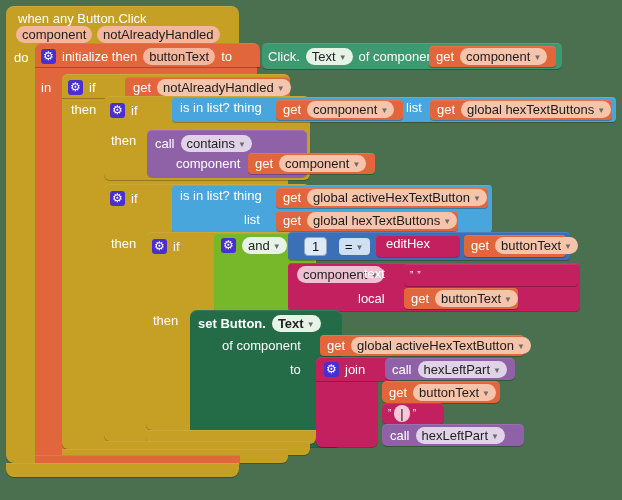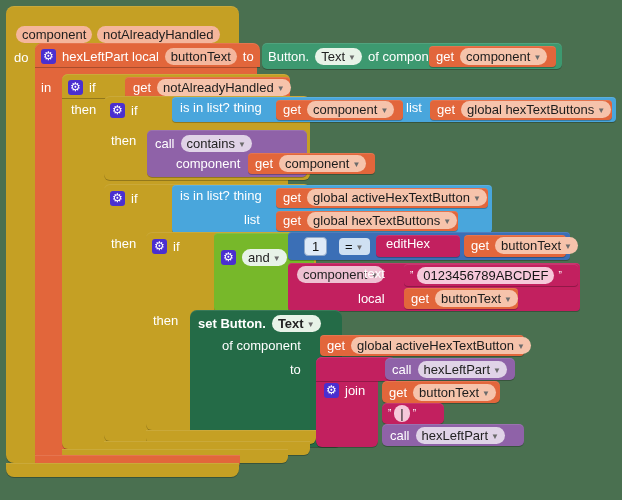--- a/index.html
+++ b/index.html
@@ -63,48 +63,51 @@
   
   .shadow{box-shadow:0 1px 0 rgba(0,0,0,.25), inset 0 1px 0 rgba(255,255,255,.10);}
 </style>
 </head>
 <body>
 
 <div id="stage">
 
   <div class="blk c-event r2 shadow" style="left:6px;top:6px;width:233px;height:457px;border-radius:8px;"></div>
 
+  <div class="blk" style="left:18px;top:11px;">
+    <span class="lbl">when any Button.Click</span>
+  </div>
 
   <div class="blk" style="left:16px;top:26px;">
     <span class="pill param">component</span>
   </div>
   <div class="blk" style="left:97px;top:26px;">
     <span class="pill param">notAlreadyHandled</span>
   </div>
 
   <div class="blk" style="left:14px;top:50px;">
     <span class="lbl">do</span>
   </div>
 
   <div class="blk c-local r2 shadow" style="left:35px;top:43px;width:222px;height:418px;border-radius:7px;"></div>
 
   <div class="blk c-local shadow" style="left:35px;top:43px;width:225px;height:24px;border-radius:7px 7px 0 0;"></div>
   <div class="blk" style="left:41px;top:45px;">
     <div class="row" style="padding-left:0;">
       <span class="gear"></span>
-      <span class="lbl">hexLeftPart local</span>
+      <span class="lbl">initialize then</span>
       <span class="pill param">buttonText</span>
       <span class="lbl">to</span>
     </div>
   </div>
 
   <div class="blk c-comp-get r shadow" style="left:262px;top:43px;width:300px;height:26px;"></div>
   <div class="blk" style="left:268px;top:45px;">
     <div class="row" style="padding-left:0;">
-      <span class="lbl">Button.</span>
+      <span class="lbl">Click.</span>
       <span class="pill light">
         <span>Text</span>
         <span class="caret">▼</span>
       </span>
       <span class="lbl">of component</span>
     </div>
   </div>
 
   <div class="blk c-getter r shadow" style="left:429px;top:46px;width:127px;height:21px;border-radius:4px;"></div>
   <div class="blk" style="left:436px;top:47px;">
@@ -249,21 +252,21 @@
   <div class="blk c-ctrl r2 shadow" style="left:146px;top:232px;width:170px;height:198px;border-radius:6px;"></div>
   <div class="blk" style="left:152px;top:235px;">
     <div class="row" style="padding-left:0;">
       <span class="gear"></span>
       <span class="lbl">if</span>
     </div>
   </div>
 
   <div class="blk c-logic r shadow" style="left:214px;top:233px;width:100px;height:78px;border-radius:4px;"></div>
   <div class="blk" style="left:221px;top:235px;">
-    <div class="row" style="padding-left:0;height:20px;margin-top:12px;">
+    <div class="row" style="padding-left:0;height:20px;">
       <span class="gear"></span>
       <span class="pill light">
         <span>and</span>
         <span class="caret">▼</span>
       </span>
     </div>
   </div>
 
   <div class="blk c-math r shadow" style="left:288px;top:232px;width:282px;height:28px;border-radius:4px;"></div>
   <div class="blk" style="left:304px;top:237px;">
@@ -301,23 +304,20 @@
     </span>
   </div>
   <div class="blk" style="left:364px;top:266px;">
     <span class="lbl">text</span>
   </div>
 
   <div class="blk c-text r shadow" style="left:404px;top:264px;width:174px;height:22px;border-radius:4px;"></div>
   <div class="blk" style="left:410px;top:265px;">
     <div class="row" style="padding-left:0;height:20px;gap:4px;">
       <span class="lbl" style="font-size:10px;">”</span>
-      <span class="pill txt">
-          <span>0123456789ABCDEF</span>
-        </span>
       <span class="lbl" style="font-size:10px;">”</span>
     </div>
   </div>
   <div class="blk" style="left:358px;top:291px;">
     <span class="lbl">local</span>
   </div>
   <div class="blk c-getter r shadow" style="left:404px;top:288px;width:114px;height:21px;border-radius:4px;"></div>
   <div class="blk" style="left:411px;top:289px;">
     <div class="row" style="padding-left:0;height:19px;">
       <span class="lbl">get</span>
@@ -354,21 +354,21 @@
         <span class="caret">▼</span>
       </span>
     </div>
   </div>
   <div class="blk" style="left:290px;top:362px;">
     <span class="lbl">to</span>
   </div>
 
   <div class="blk c-text r2 shadow" style="left:316px;top:357px;width:62px;height:90px;border-radius:6px;"></div>
   <div class="blk c-text shadow" style="left:316px;top:357px;width:80px;height:24px;border-radius:6px 6px 0 0;"></div>
-  <div class="blk" style="left:324px;top:380px;">
+  <div class="blk" style="left:324px;top:359px;">
     <div class="row" style="padding-left:0;height:20px;">
       <span class="gear"></span>
       <span class="lbl">join</span>
     </div>
   </div>
 
   <div class="blk c-proc r shadow" style="left:385px;top:358px;width:130px;height:22px;border-radius:5px;"></div>
   <div class="blk" style="left:392px;top:359px;">
     <div class="row" style="padding-left:0;height:20px;">
       <span class="lbl">call</span>

